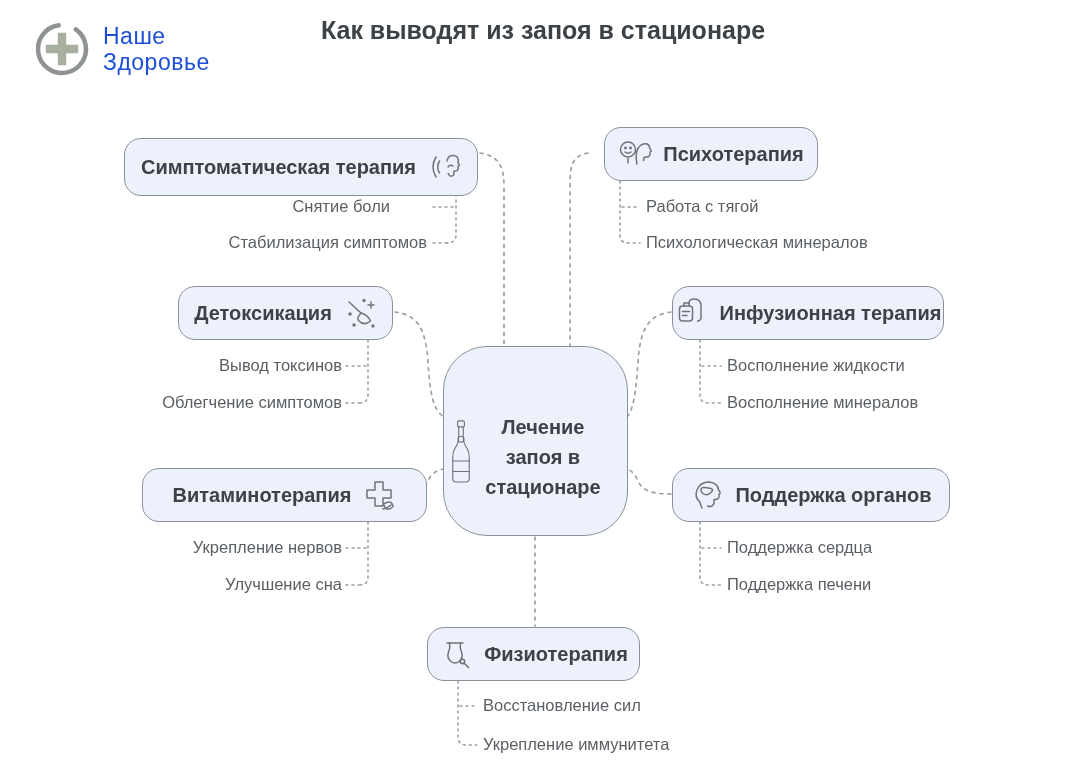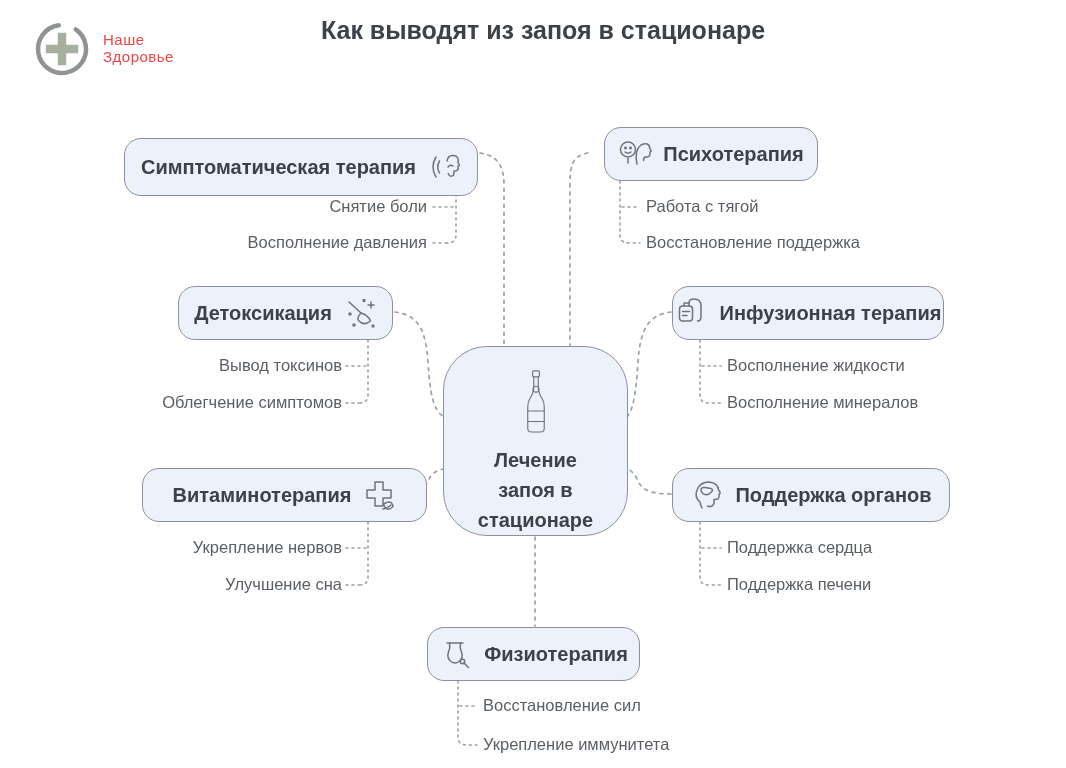--- a/index.html
+++ b/index.html
@@ -2,21 +2,21 @@
 <html><head>
 <meta charset="utf-8">
 <style>
   html,body{margin:0;padding:0;background:#ffffff;}
   #canvas{
     position:relative;width:1066px;height:768px;background:#ffffff;overflow:hidden;
     font-family:"Liberation Sans","DejaVu Sans",sans-serif;
   }
   
   #logo{position:absolute;left:33px;top:20px;display:flex;align-items:center;gap:12px;}
-  #logo .logo-text{color:#ef4444;font-size:15px;line-height:1.13;letter-spacing:.5px;font-weight:400;}
+  #logo .logo-text{color:#1d4ed8;font-size:23px;line-height:1.13;letter-spacing:.5px;font-weight:400;}
   #page-title{
     position:absolute;left:318px;top:14px;width:450px;text-align:center;
     font-size:25px;font-weight:bold;color:#3d4247;line-height:1.3;
   }
   
   #wires{position:absolute;left:0;top:0;z-index:0;}
   #wires path{fill:none;stroke:#9aa1a9;stroke-linecap:round;}
   #wires .main{stroke-width:1.7;stroke-dasharray:3 5;}
   #wires .sub{stroke-width:1.6;stroke-dasharray:2 4;}
   
@@ -25,21 +25,21 @@
     background:#edf1fb;border:1.6px solid #8b919c;border-radius:17px;box-sizing:border-box;
     padding:0 14px;
   }
   .branch .blabel{font-size:20px;font-weight:bold;color:#3d4247;white-space:nowrap;}
   .bicon{display:flex;align-items:center;}
   .bicon svg{stroke:#6d737c;fill:none;stroke-width:1.5;stroke-linecap:round;stroke-linejoin:round;}
   
   #center-node{
     position:absolute;left:443px;top:346px;width:185px;height:190px;z-index:2;
     background:#edf1fb;border:1.6px solid #8b919c;border-radius:44px;box-sizing:border-box;
-    display:flex;flex-direction:column;align-items:center;justify-content:flex-start;padding-top:22px;
+    display:flex;flex-direction:row;align-items:center;justify-content:flex-start;padding-top:22px;
   }
   #center-node svg{stroke:#6d737c;fill:none;stroke-width:1.5;stroke-linecap:round;stroke-linejoin:round;}
   #center-label{margin-top:10px;text-align:center;font-size:20px;font-weight:bold;color:#3d4247;line-height:1.5;width:130px;}
   
   .sub-item{position:absolute;z-index:2;font-size:16.5px;color:#5a5f64;white-space:nowrap;}
   .r{text-align:right;}
 </style>
 </head>
 <body>
 
@@ -190,25 +190,25 @@
       <svg width="34" height="66" viewBox="0 0 44 88">
         <rect x="17.5" y="2.5" width="9" height="8" rx="1.5"></rect>
         <path d="M19 10.5 L19 24 Q19 32 13.5 40 Q11 44 11 51 L11 79 Q11 84 16 84 H28 Q33 84 33 79 L33 51 Q33 44 30.5 40 Q25 32 25 24 L25 10.5"></path>
         <circle cx="22" cy="27" r="4"></circle>
         <path d="M11 56 H33 M11 70 H33"></path>
       </svg>
     </span>
     <div id="center-label">Лечение запоя в стационаре</div>
   </div>
 
-  <div class="sub-item r" style="right:639px;top:197px;margin-left:32px;">Снятие боли</div>
-  <div class="sub-item r" style="right:639px;top:233px;">Восполнение давления</div>
+  <div class="sub-item r" style="right:676px;top:197px;margin-left:32px;">Снятие боли</div>
+  <div class="sub-item r" style="right:639px;top:233px;">Стабилизация симптомов</div>
 
   <div class="sub-item" style="left:646px;top:197px;">Работа с тягой</div>
-  <div class="sub-item" style="left:646px;top:233px;">Восстановление поддержка</div>
+  <div class="sub-item" style="left:646px;top:233px;">Психологическая минералов</div>
 
   <div class="sub-item r" style="right:724px;top:356px;">Вывод токсинов</div>
   <div class="sub-item r" style="right:724px;top:393px;">Облегчение симптомов</div>
 
   <div class="sub-item" style="left:727px;top:356px;">Восполнение жидкости</div>
   <div class="sub-item" style="left:727px;top:393px;">Восполнение минералов</div>
 
   <div class="sub-item r" style="right:724px;top:538px;">Укрепление нервов</div>
   <div class="sub-item r" style="right:724px;top:575px;">Улучшение сна</div>
 

